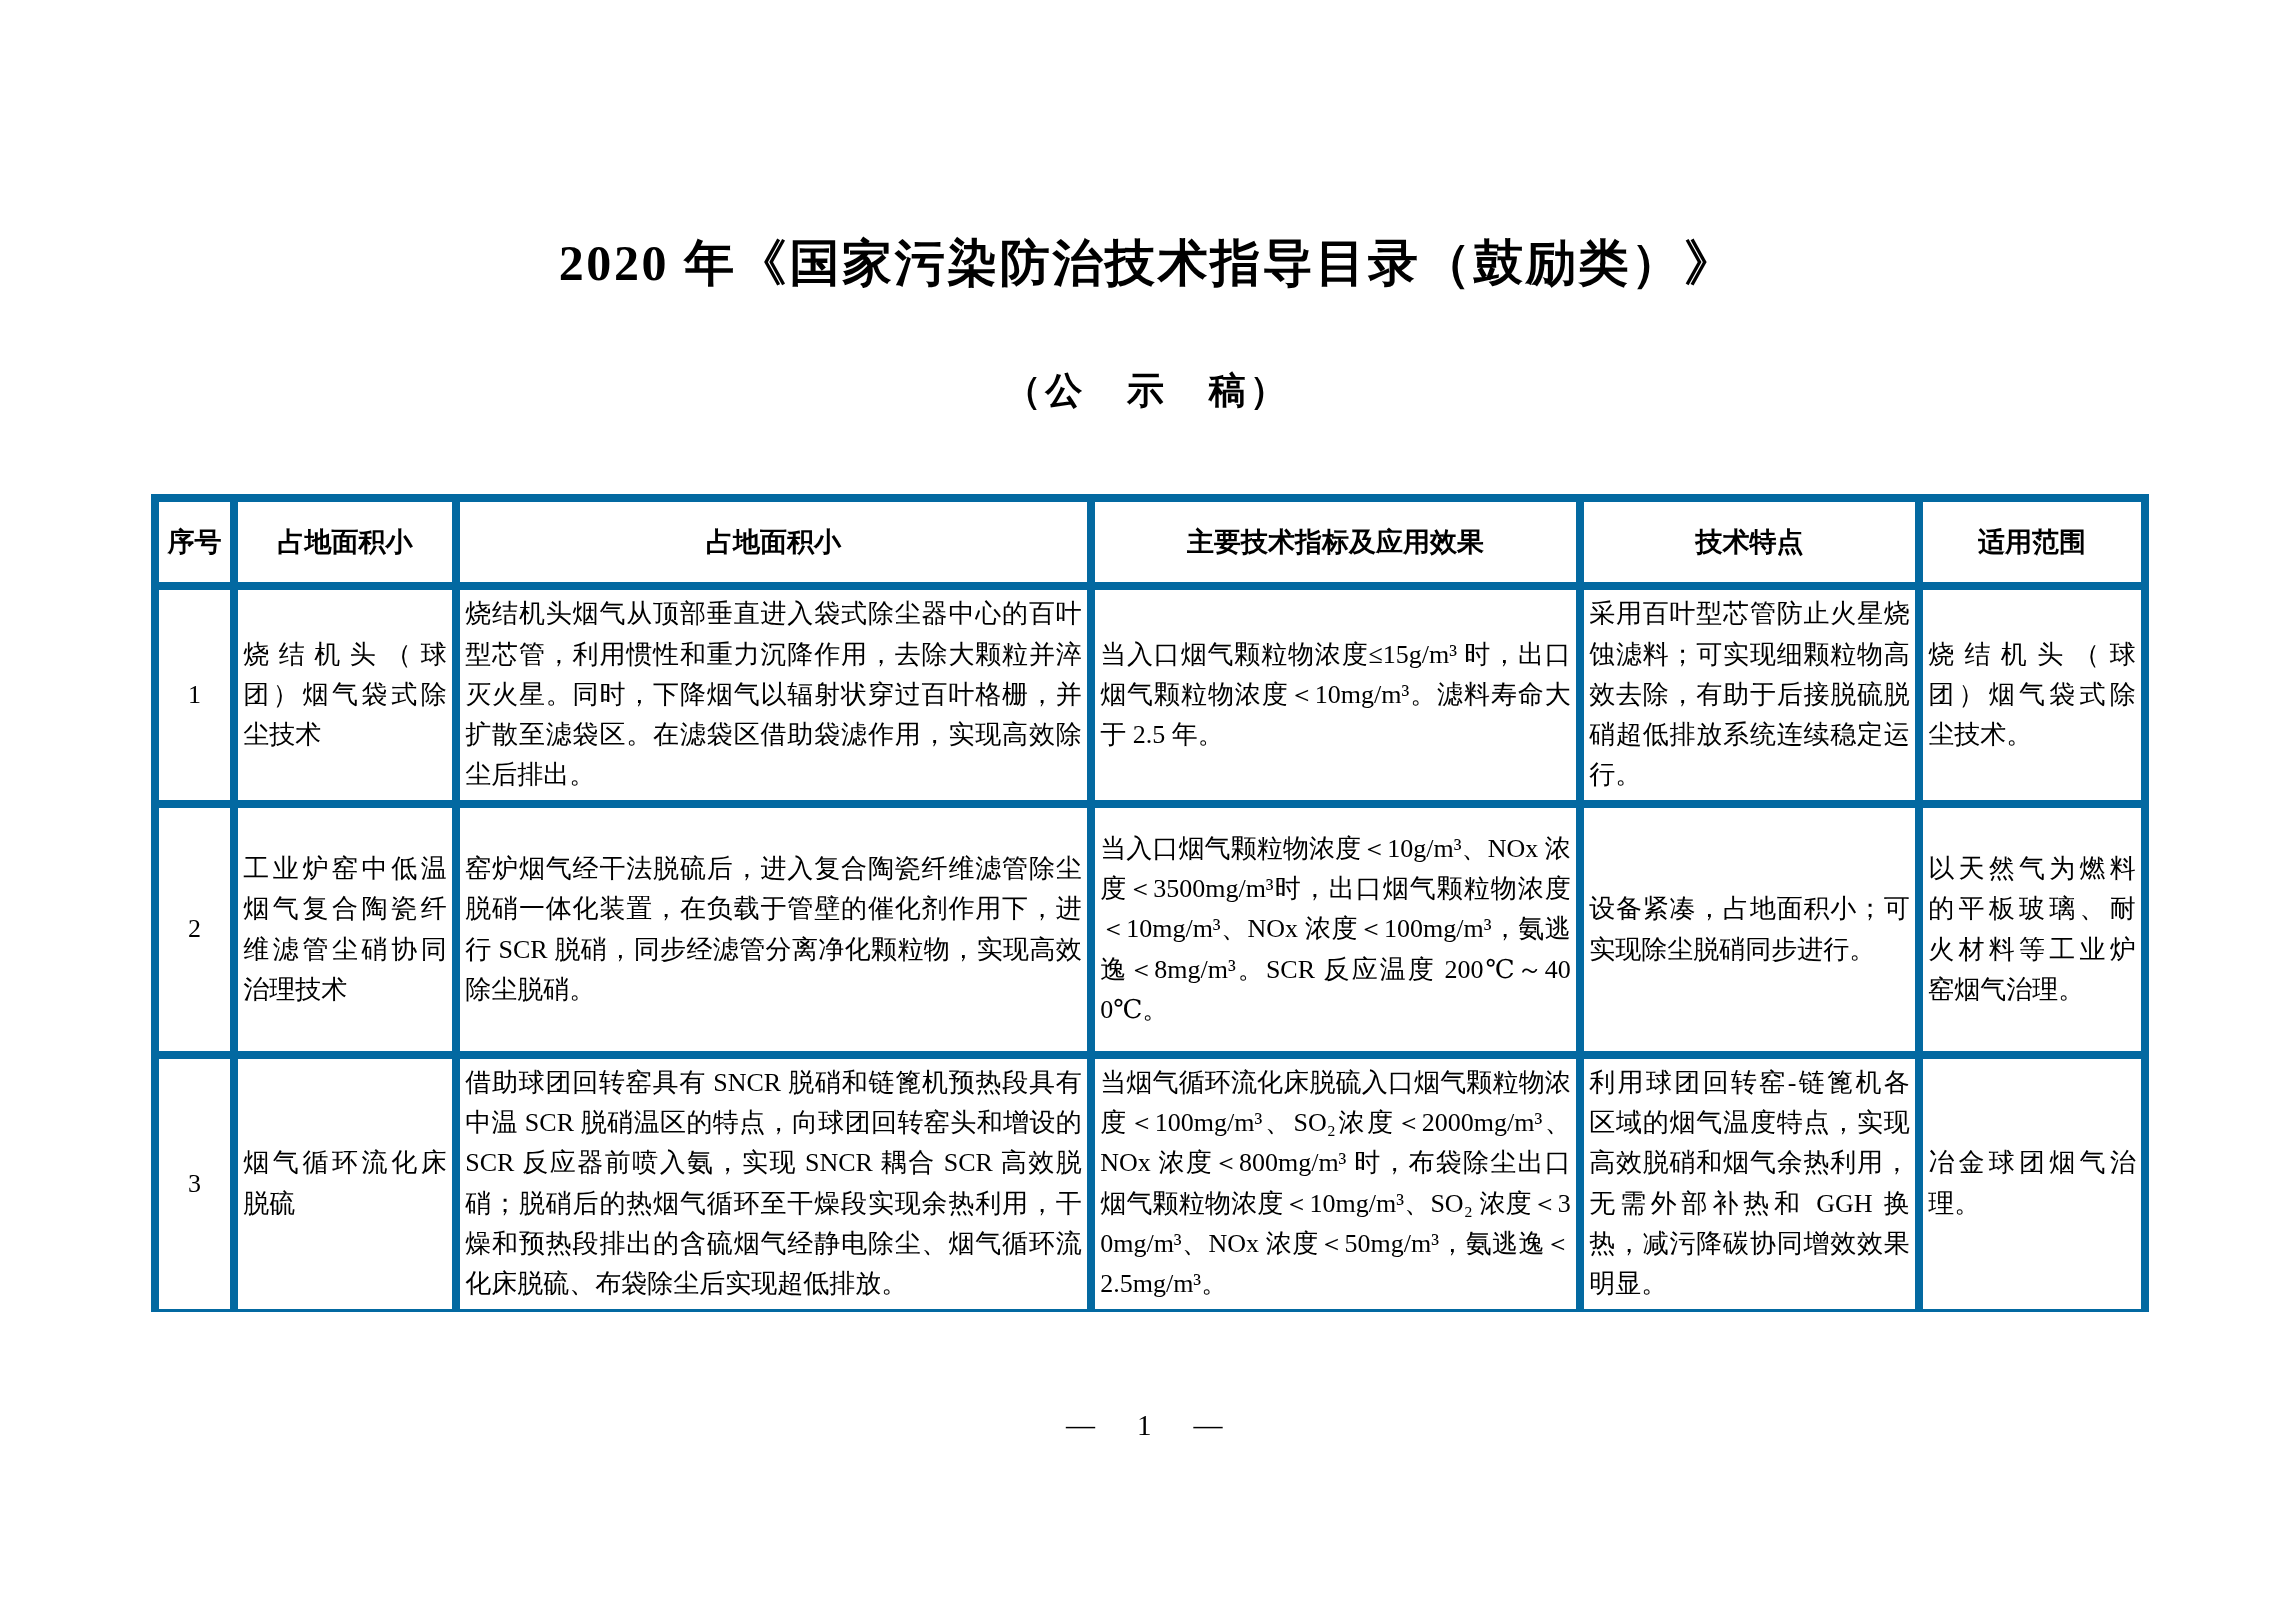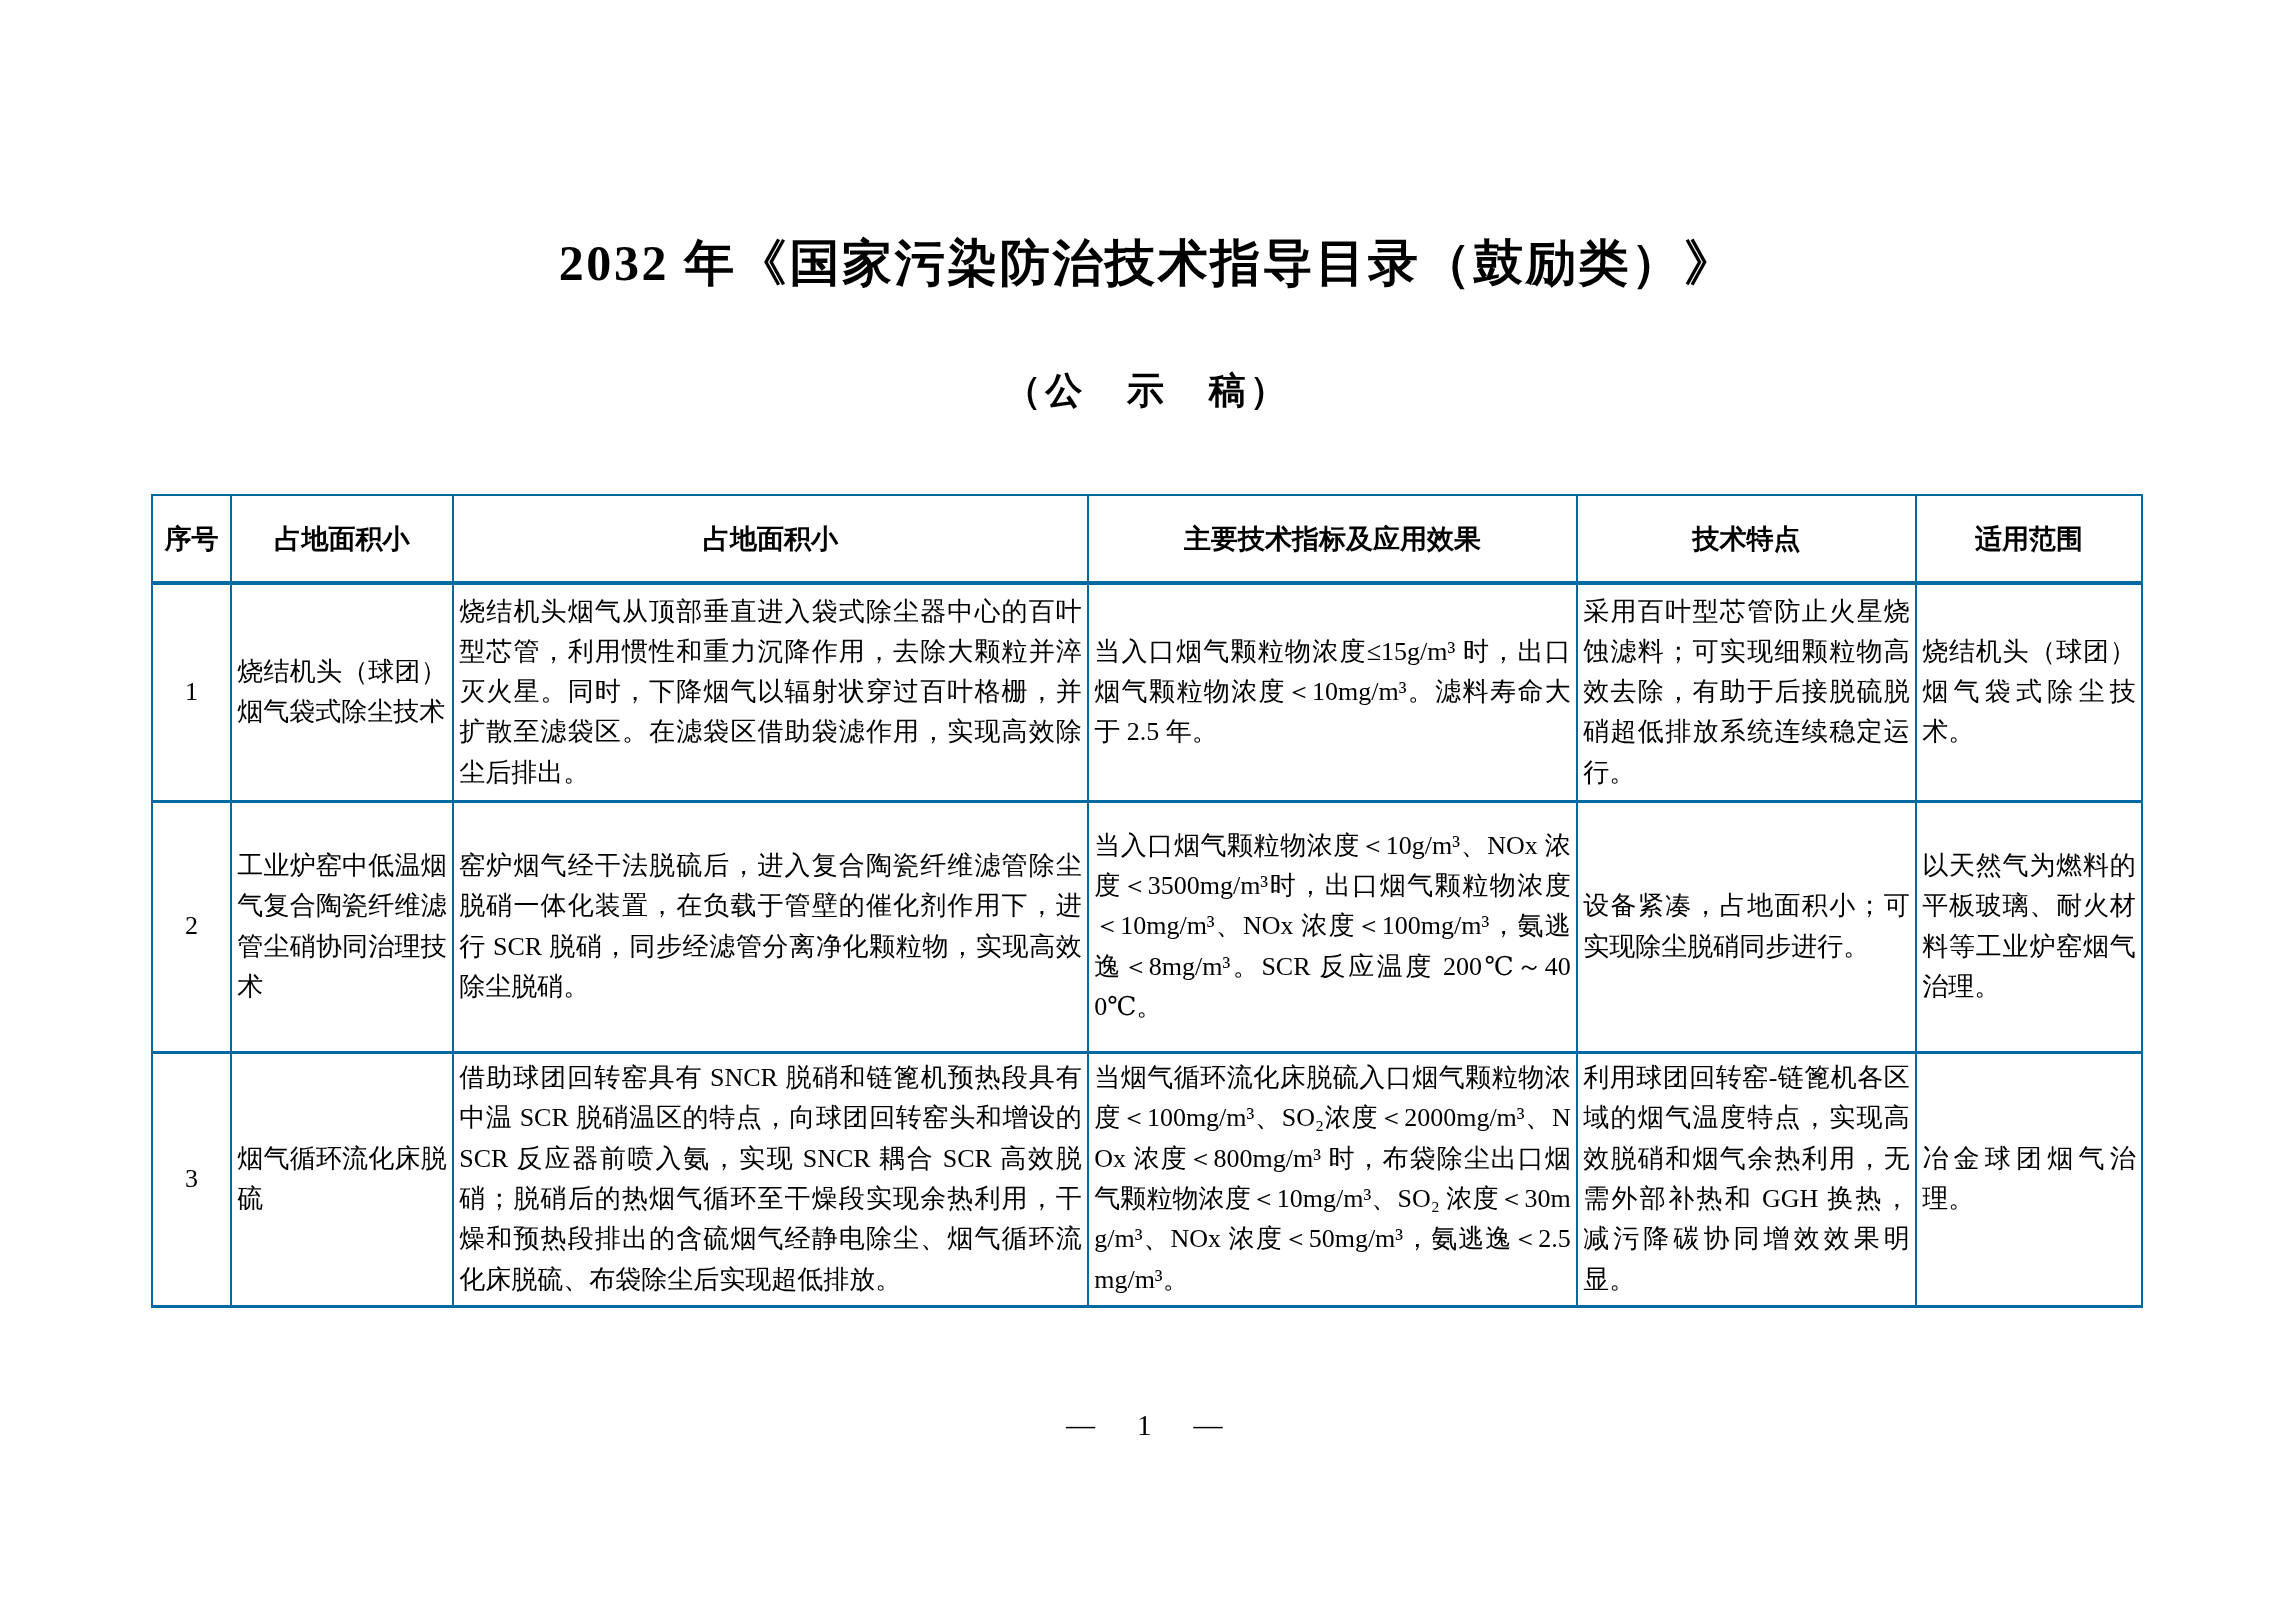--- a/index.html
+++ b/index.html
@@ -25,21 +25,21 @@
     letter-spacing:3.9px;
   }
   table.tech{
     position:absolute;left:151px;top:494px;
     width:1989px;
     border-collapse:collapse;
     table-layout:fixed;
     background:#fff;
   }
   table.tech th, table.tech td{
-    border:2px solid #0369a1;
+    border:8px solid #0369a1;
     vertical-align:middle;
     word-break:break-all;
   }
   table.tech thead th{
     border-bottom-width:4.6px;
     font-family:"Liberation Sans","DejaVu Sans",sans-serif;
     font-weight:bold;
     font-size:27px;
     text-align:center;
     padding:2.6px;
@@ -68,21 +68,21 @@
     text-align:center;
     font-size:29px;
     letter-spacing:6.5px;
   }
 </style>
 </head>
 <body>
 
 <div class="page">
 
-  <div class="title">2032 年《国家污染防治技术指导目录（鼓励类）》</div>
+  <div class="title">2020 年《国家污染防治技术指导目录（鼓励类）》</div>
   <div class="subtitle">（公　示　稿）</div>
 
   <table class="tech">
     <colgroup>
       <col style="width:79px">
       <col style="width:222px">
       <col style="width:635px">
       <col style="width:489px">
       <col style="width:339px">
       <col style="width:226px">

